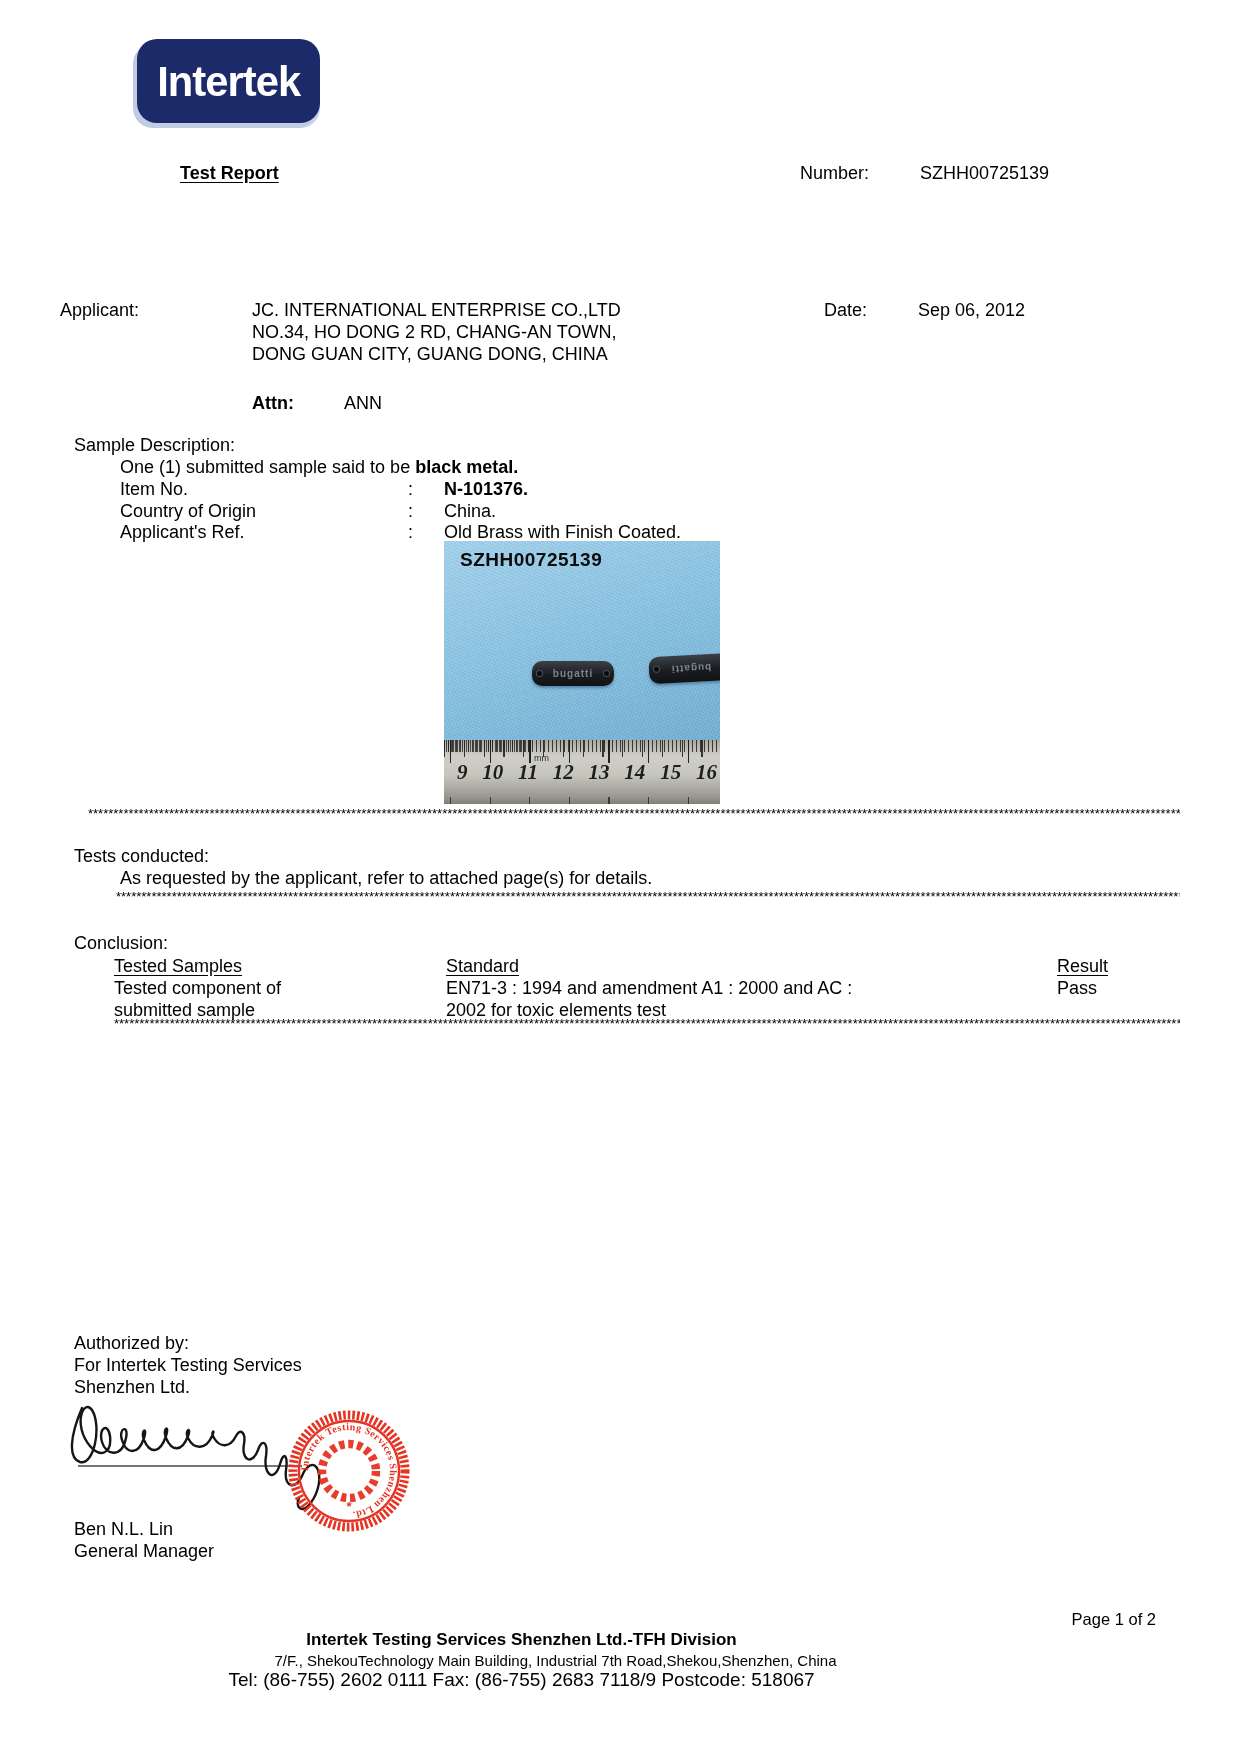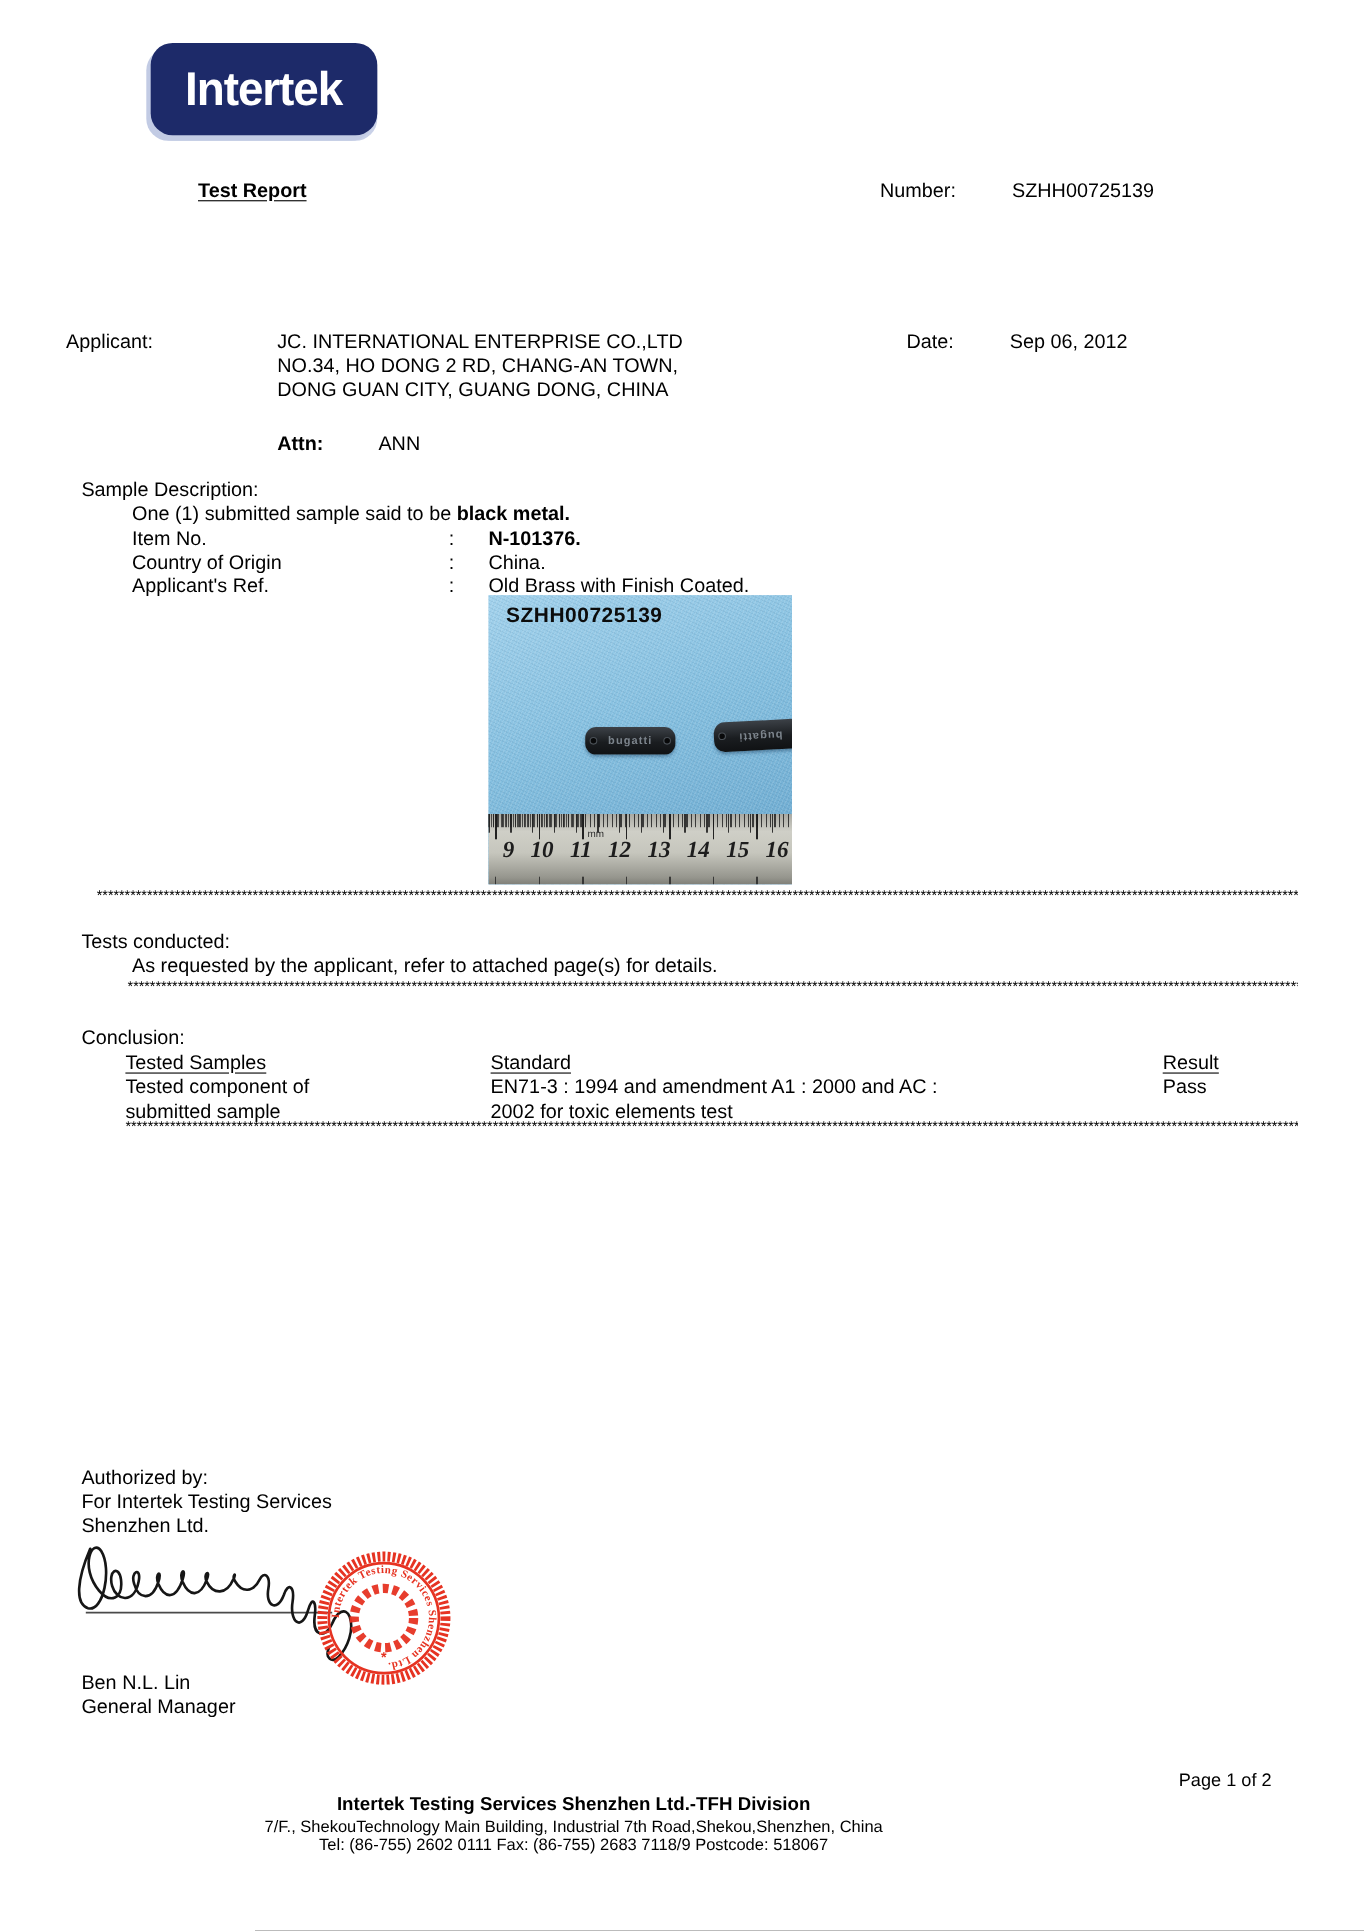--- a/index.html
+++ b/index.html
@@ -6,21 +6,21 @@
   .page{
     position:relative;width:1240px;height:1755px;margin:0 auto;background:#ffffff;
     font-family:"Liberation Sans", sans-serif;color:#000;overflow:hidden;
   }
   .abs{position:absolute;}
   .body-text{font-size:18px;line-height:22px;white-space:nowrap;}
   .bold{font-weight:bold;}
   .ul{text-decoration:underline;text-underline-offset:3px;}
   
   .logo{
-    position:absolute;left:137px;top:39px;width:206px;height:84px;
+    position:absolute;left:137px;top:39px;width:183px;height:84px;
     background:#1d2a69;border-radius:20px;
     box-shadow:-4px 5px 0 #c2cbe4, 0 5px 0 #c9d1e8;
     display:flex;align-items:center;justify-content:center;
   }
   .logo span{color:#fff;font-size:43px;font-weight:bold;letter-spacing:-1px;transform:scaleX(.97);}
   
   .photo{
     position:absolute;left:444px;top:541px;width:276px;height:263px;overflow:hidden;
     background:
       repeating-linear-gradient(115deg, rgba(255,255,255,.10) 0 1px, rgba(255,255,255,0) 1px 3px),
@@ -172,16 +172,16 @@
     <circle cx="63" cy="63" r="27" fill="none" stroke="#e63322" stroke-width="8.5" stroke-dasharray="5.2,3.8" opacity="0.95"></circle>
     <text x="63" y="103" text-anchor="middle" font-size="13" font-weight="bold" fill="#e63322">*</text>
   </svg>
 
   <div class="abs body-text" style="left:74px;top:1518px;">Ben N.L. Lin</div>
   <div class="abs body-text" style="left:74px;top:1540px;">General Manager</div>
 
   <div class="abs" style="right:84px;top:1610px;font-size:16.5px;">Page 1 of 2</div>
 
   <div class="abs centered bold" style="top:1630px;font-size:17px;">Intertek Testing Services Shenzhen Ltd.-TFH Division</div>
-  <div class="abs centered" style="top:1652px;font-size:15px;">7/F., ShekouTechnology Main Building, Industrial 7th Road,Shekou,Shenzhen, China</div>
-  <div class="abs centered" style="top:1669px;font-size:15px;">Tel: (86-755) 2602 0111   Fax: (86-755) 2683 7118/9 Postcode: 518067</div>
+  <div class="abs centered" style="top:1652px;font-size:15px;padding-left:34px;">7/F., ShekouTechnology Main Building, Industrial 7th Road,Shekou,Shenzhen, China</div>
+  <div class="abs centered" style="top:1669px;font-size:19px;">Tel: (86-755) 2602 0111   Fax: (86-755) 2683 7118/9 Postcode: 518067</div>
 
 </div>
 
 </body></html>

